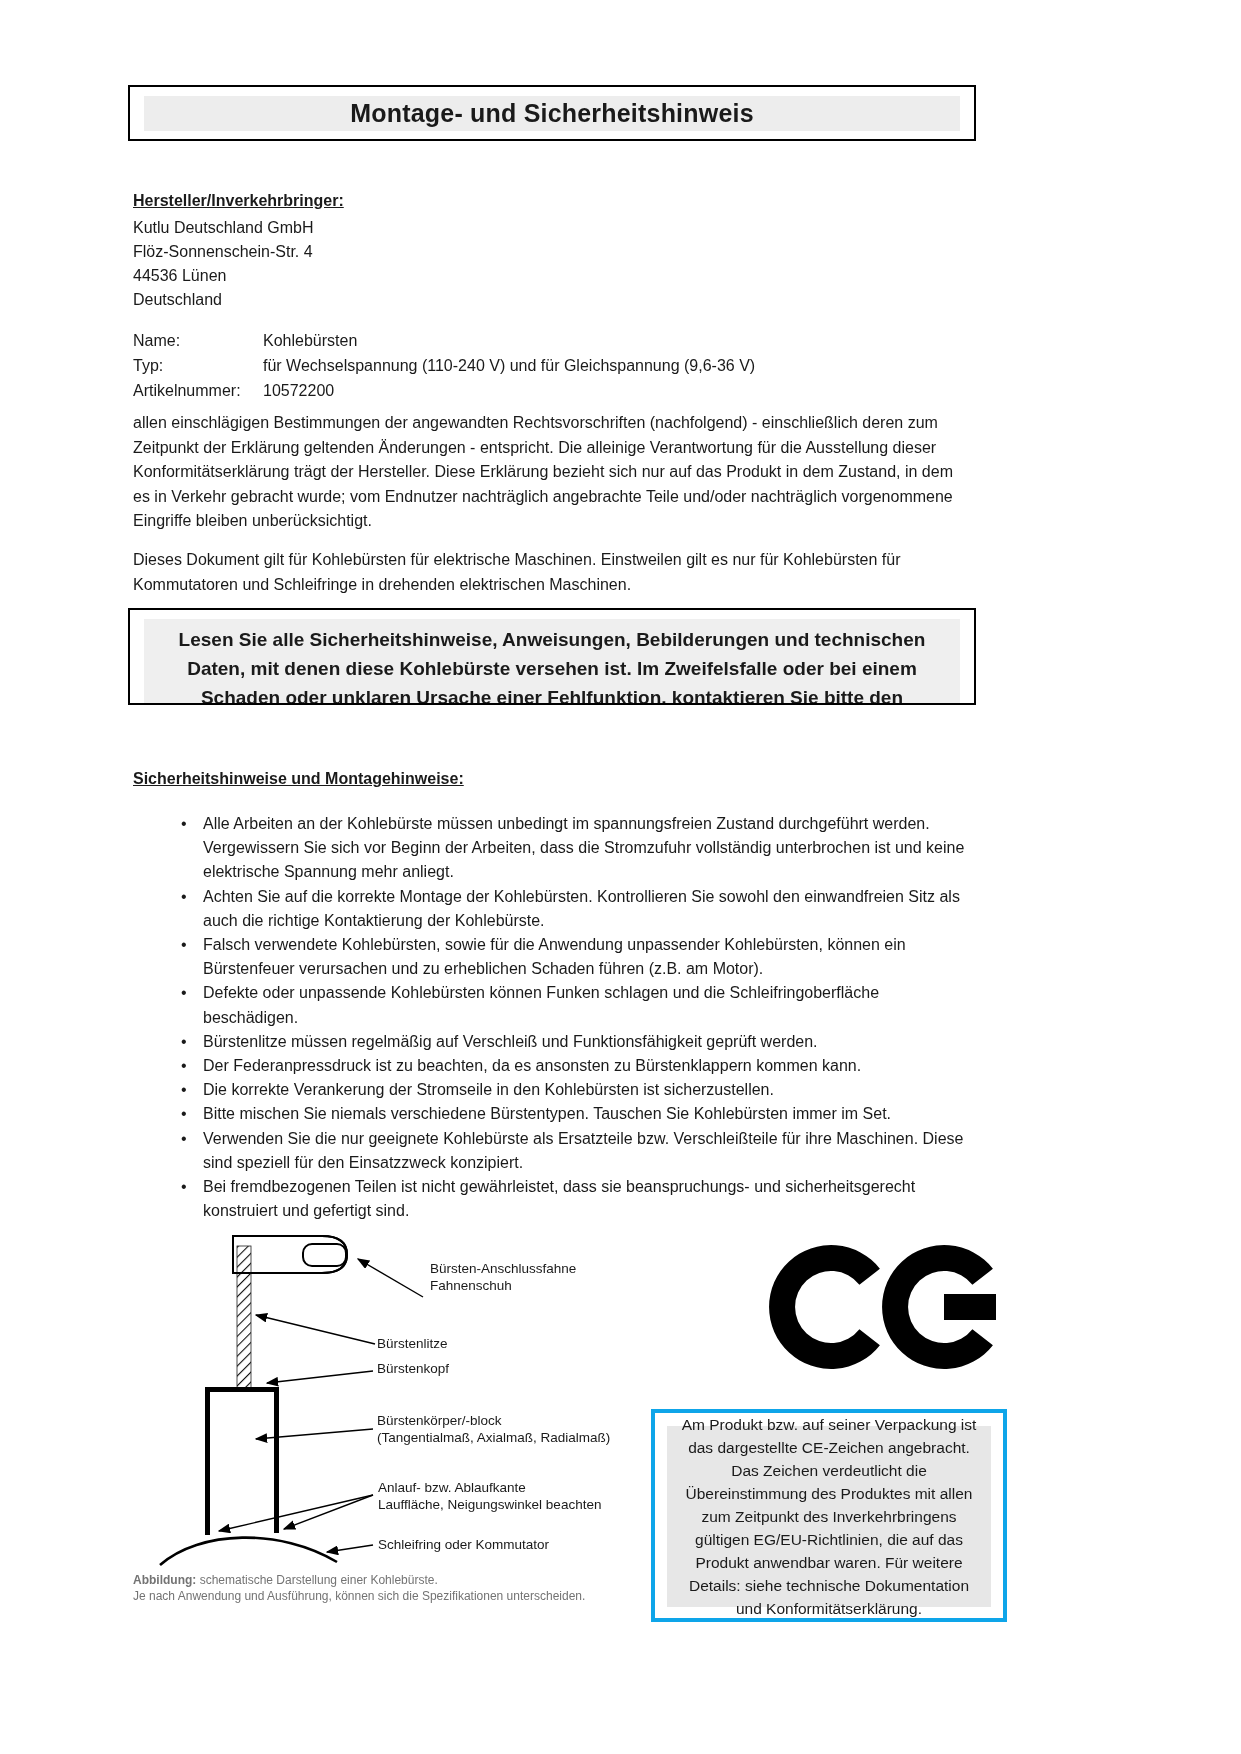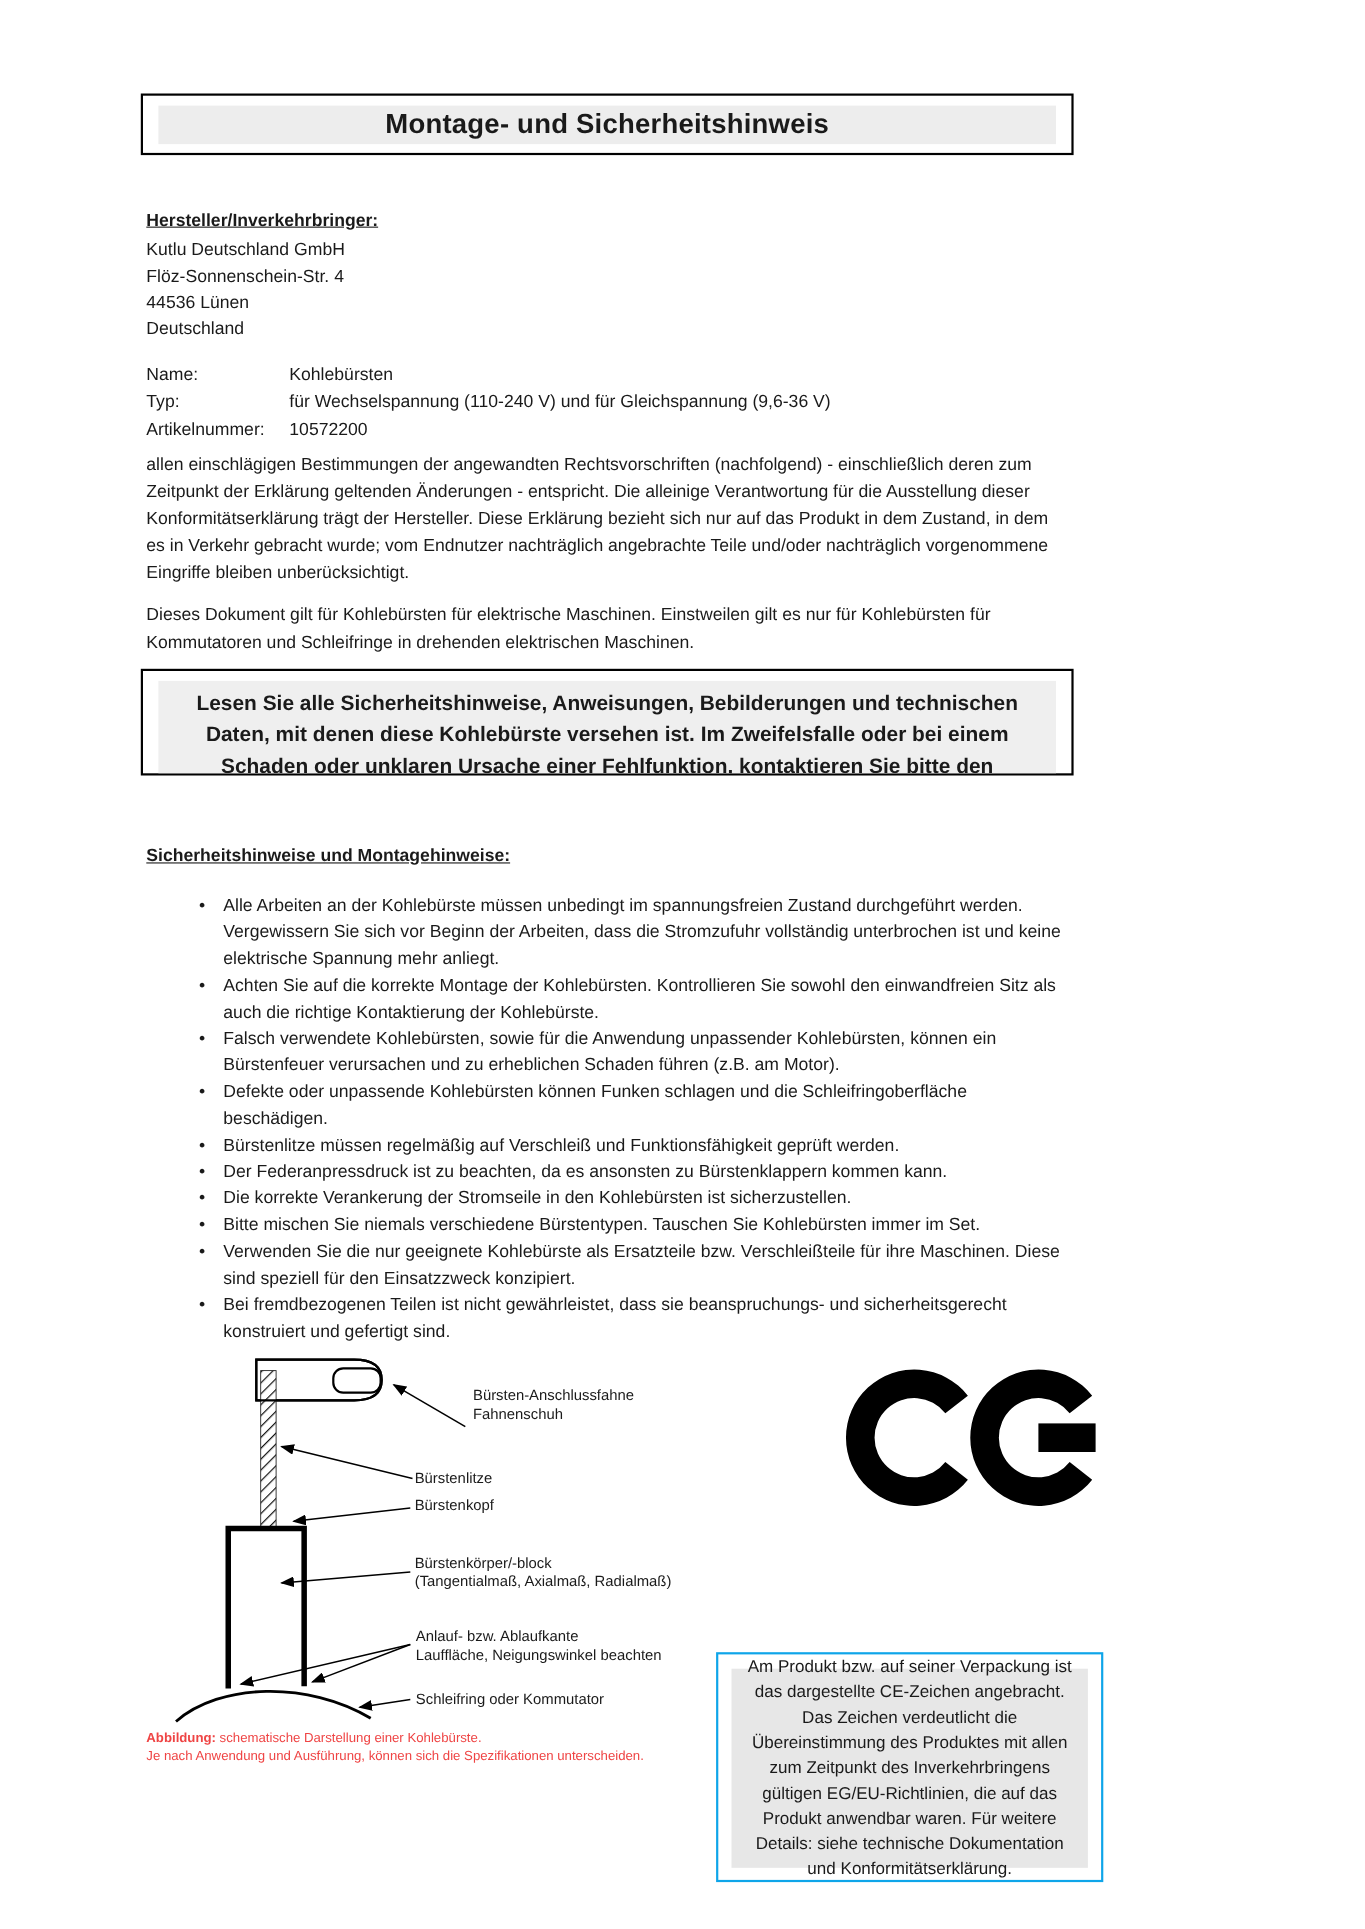--- a/index.html
+++ b/index.html
@@ -26,24 +26,24 @@
   .warn-box{left:128px;top:608px;width:844px;height:93px;border:2px solid #000;background:#fff;overflow:hidden;}
   .warn-strip{position:absolute;left:14px;top:9px;right:14px;height:200px;background:#efefef;
     text-align:center;padding:6px 26px 0 26px;box-sizing:border-box;}
   .warn-text{font-size:19px;font-weight:bold;line-height:29px;}
   
   .bullets{width:836px;font-size:16px;line-height:24.2px;}
   .bullets ul{margin:0;padding:0 0 0 48px;list-style:none;}
   .bullets li{position:relative;padding-left:22px;}
   .bullets li::before{content:"\2022";position:absolute;left:0;top:0;}
   
-  .caption{font-size:12px;line-height:16px;color:#ef4444;}
+  .caption{font-size:12px;line-height:16px;color:#737373;}
   .caption b{font-weight:bold;}
   
-  .ce-box{left:651px;top:1502px;width:348px;height:205px;border:2px solid #0ea5e9;background:#fff;}
+  .ce-box{left:651px;top:1409px;width:348px;height:205px;border:4px solid #0ea5e9;background:#fff;}
   .ce-strip{position:absolute;left:12px;top:13px;right:12px;bottom:11px;background:#e7e7e7;
     display:flex;align-items:center;justify-content:center;text-align:center;padding:0 10px;box-sizing:border-box;}
   .ce-text{font-size:15.5px;line-height:23px;}
   svg text{font-family:"Liberation Sans","DejaVu Sans",sans-serif;}
 </style>
 </head>
 <body>
 
 <div class="page">
 

